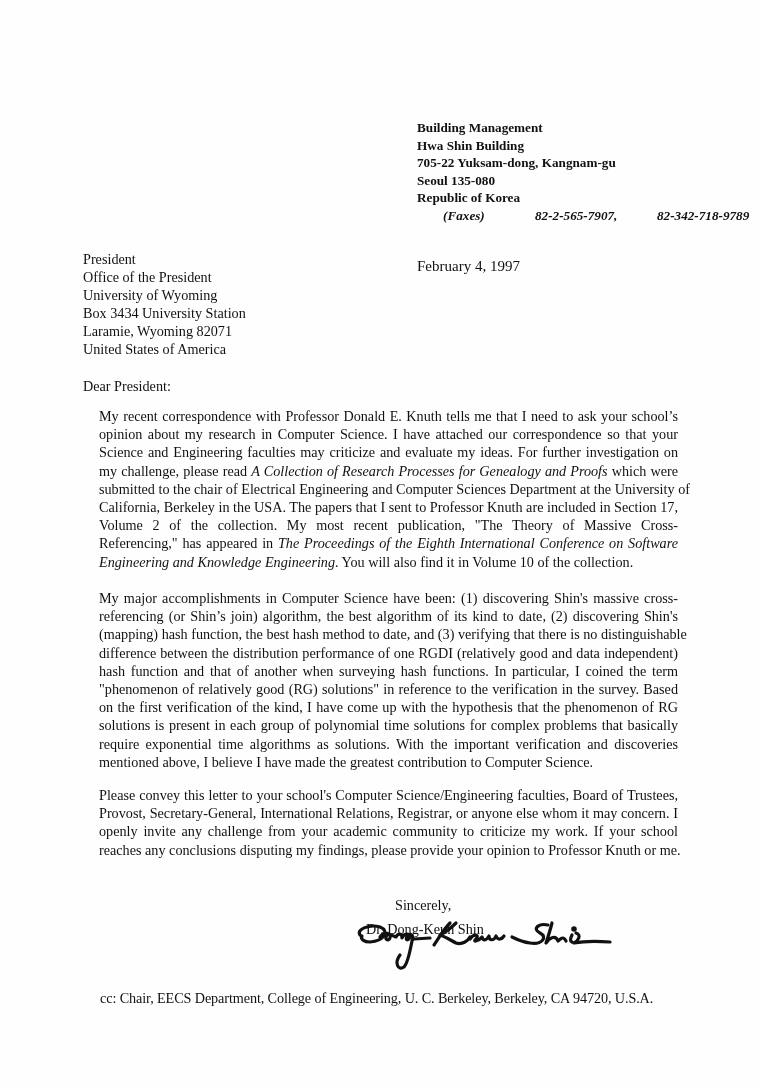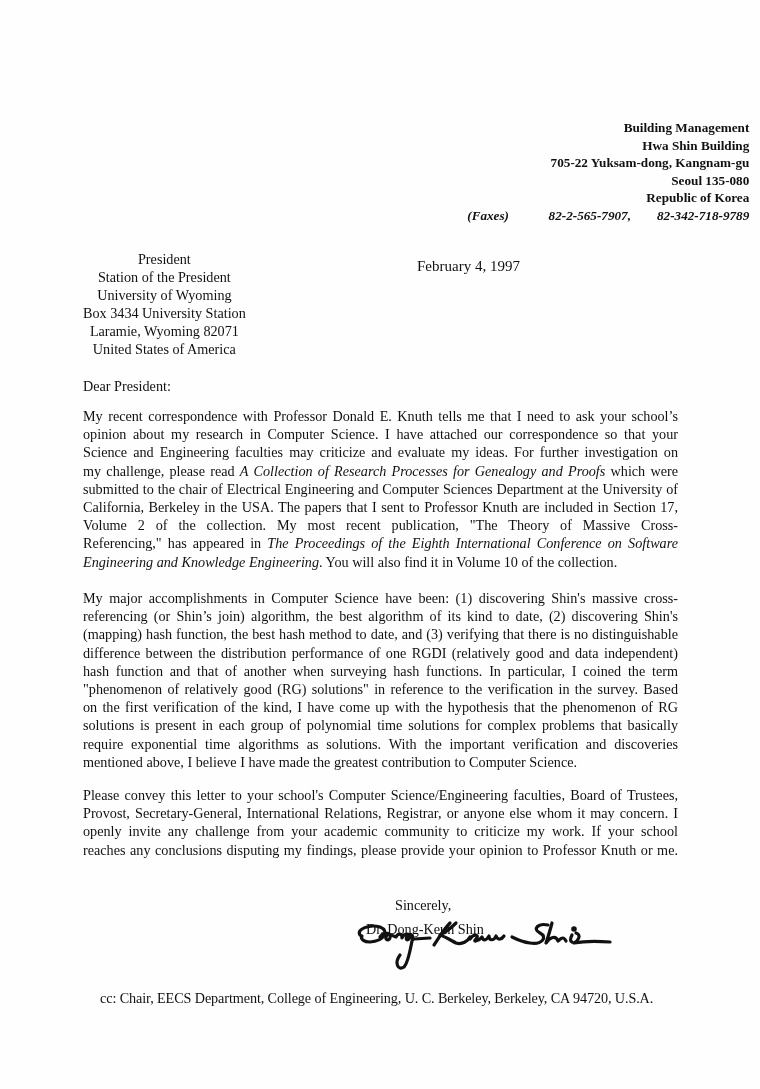--- a/index.html
+++ b/index.html
@@ -4,43 +4,43 @@
   <style>
     html, body { margin: 0; padding: 0; background: #ffffff; }
     body {
       width: 760px; height: 1089px; position: relative; overflow: hidden;
       font-family: "Liberation Serif", "DejaVu Serif", serif;
       color: #111111;
     }
     .page { position: absolute; inset: 0; background: #fefefe; }
     .sender {
       position: absolute; left: 417px; top: 119px;
-      font-weight: bold; font-size: 13.2px; line-height: 17.6px; text-align: right;
+      font-weight: bold; font-size: 13.2px; line-height: 17.6px;
     }
     .sender .fax { font-style: italic; }
     .sender .fax span { display: inline-block; margin-left: 26px; }
     .date {
       position: absolute; left: 417px; top: 232px;
       font-size: 15px;
       margin-top: 26px;
     }
     .recipient {
       position: absolute; left: 83px; top: 250px;
-      font-size: 14.2px; line-height: 18.1px; text-align: center;
+      font-size: 14.2px; line-height: 18.1px;
     }
     .salutation {
       position: absolute; left: 83px; top: 378px;
       font-size: 14.2px;
     }
     .para {
       position: absolute; left: 83px; width: 595px;
       font-size: 14.2px; line-height: 18.2px;
       text-align: justify;
     }
-    .para .ln { display: block; text-align: justify; text-align-last: justify; white-space: nowrap; }
+    .para .ln { display: block; text-align: justify; text-align-last: justify; white-space: nowrap; margin-left: 16px; }
     .para .ln.last { text-align-last: left; }
     .para i { font-style: italic; }
     .p1 { top: 407px; }
     .p2 { top: 589px; }
     .p3 { top: 786px; }
     .closing {
       position: absolute; left: 395px; top: 897px; font-size: 14.2px;
     }
     .signature {
       position: absolute; left: 352px; top: 915px; width: 262px; height: 58px;
@@ -66,21 +66,21 @@
     <div>Republic of Korea</div>
     <div class="fax">
       <span style="width:66px">(Faxes)</span><span style="width:96px">82-2-565-7907,</span><span>82-342-718-9789</span>
     </div>
   </div>
 
   <div class="date">February 4, 1997</div>
 
   <div class="recipient">
     <div>President</div>
-    <div>Station of the President</div>
+    <div>Office of the President</div>
     <div>University of Wyoming</div>
     <div>Box 3434 University Station</div>
     <div>Laramie, Wyoming 82071</div>
     <div>United States of America</div>
   </div>
 
   <div class="salutation">Dear President:</div>
 
   <div class="para p1">
     <span class="ln">My recent correspondence with Professor Donald E. Knuth tells me that I need to ask your school’s</span>

